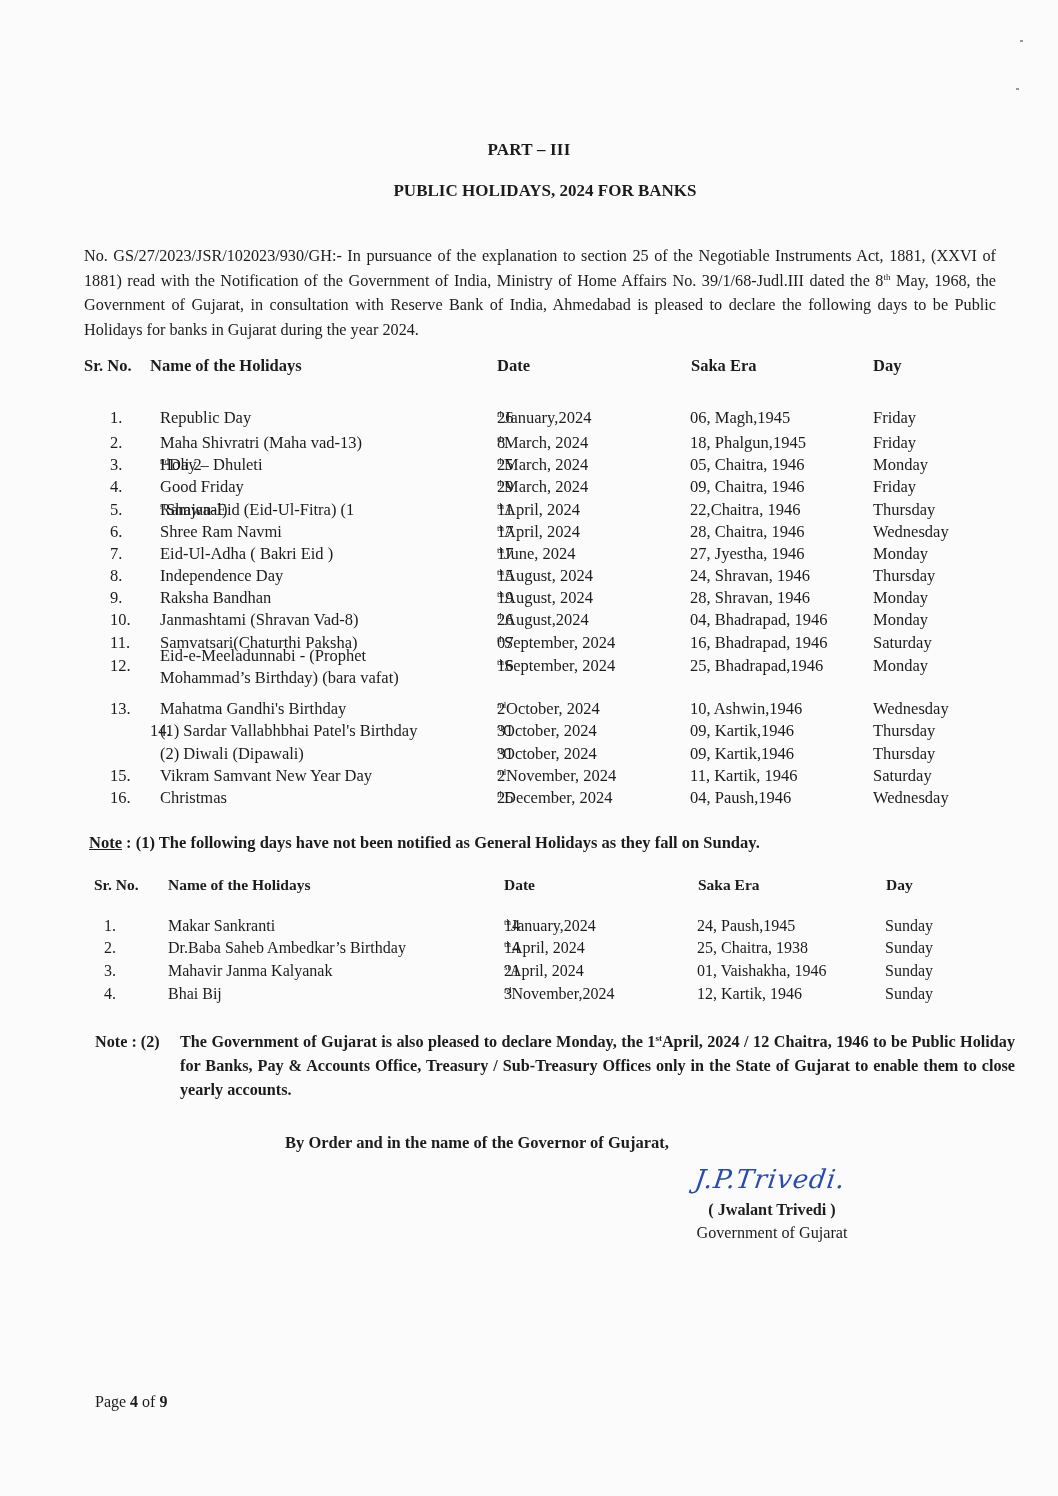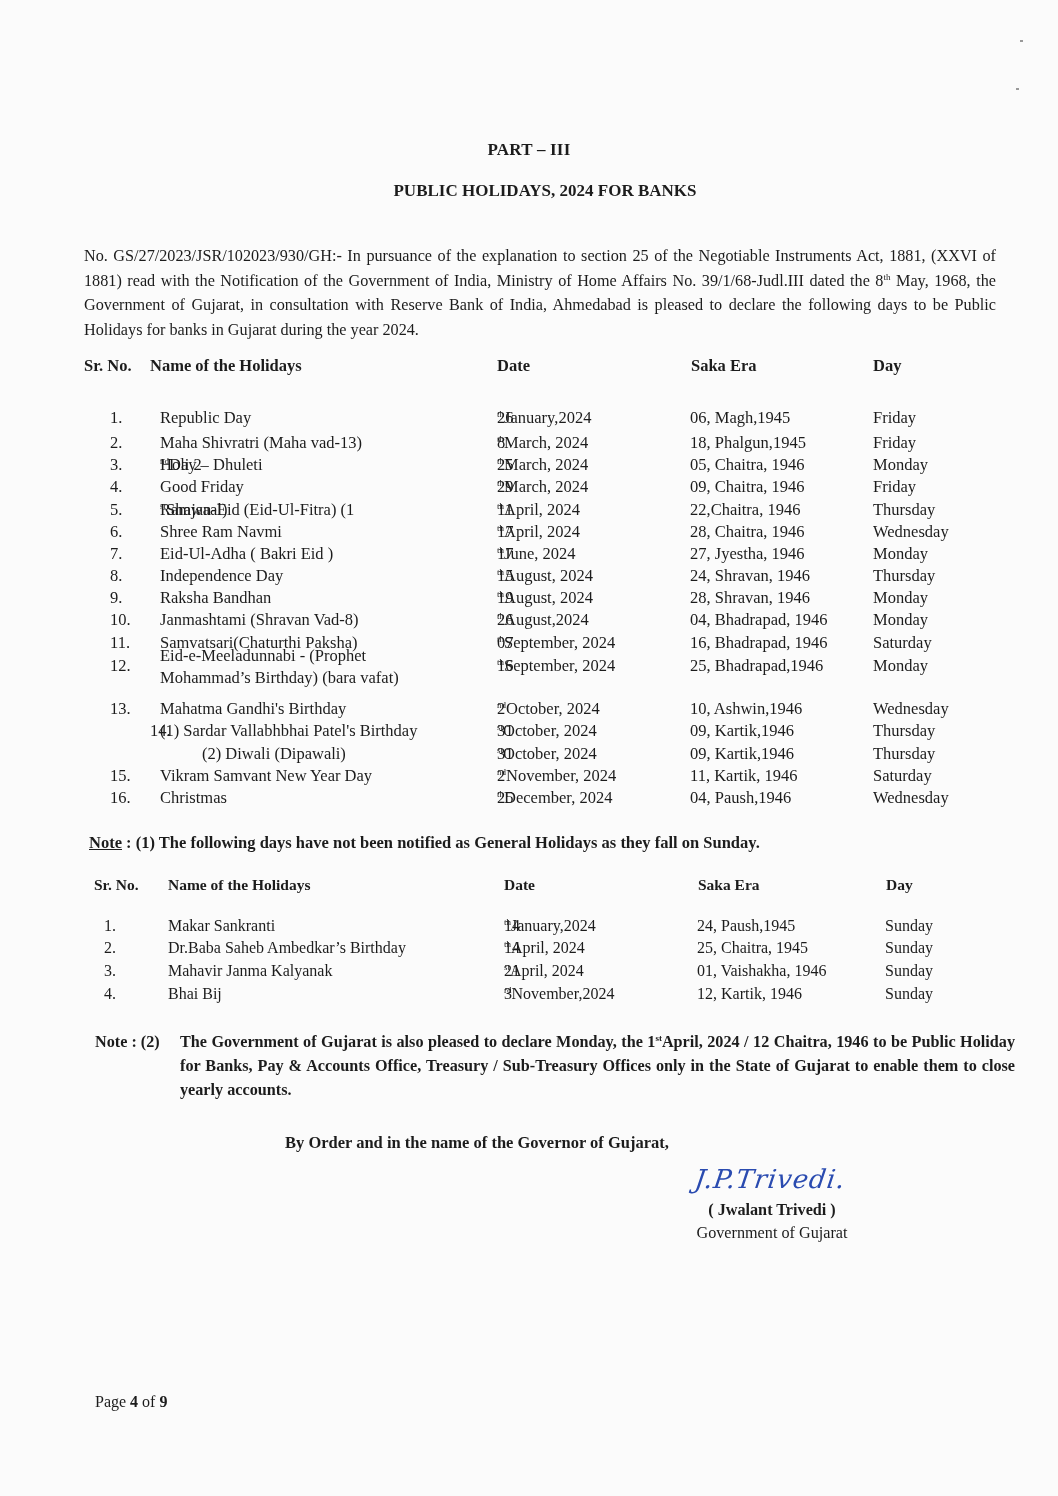--- a/index.html
+++ b/index.html
@@ -178,21 +178,21 @@
         </div>
         <div class="row" style="left:0;top:365px;width:930px;height:22px;">
           <span style="left: 26px; margin-left: 40px;">14.</span>
           <span style="left: 76px;">(1) Sardar Vallabhbhai Patel's Birthday</span>
           <span style="left: 413px;"><span>31</span><sup>st</sup><span>  October, 2024</span></span>
           <span style="left: 606px;">09, Kartik,1946</span>
           <span style="left: 789px;">Thursday</span>
         </div>
         <div class="row" style="left:0;top:388px;width:930px;height:22px;">
           <span style="left: 26px;"></span>
-          <span style="left: 76px; margin-left: 42px;">(2) Diwali (Dipawali)</span>
+          <span style="left: 76px;">(2) Diwali (Dipawali)</span>
           <span style="left: 413px;"><span>31</span><sup>st</sup><span>  October, 2024</span></span>
           <span style="left: 606px;">09, Kartik,1946</span>
           <span style="left: 789px;">Thursday</span>
         </div>
         <div class="row" style="left:0;top:410px;width:930px;height:22px;">
           <span style="left: 26px;">15.</span>
           <span style="left: 76px;">Vikram Samvant New Year Day</span>
           <span style="left: 413px;"><span>2</span><sup>nd</sup><span> November, 2024</span></span>
           <span style="left: 606px;">11, Kartik, 1946</span>
           <span style="left: 789px;">Saturday</span>
@@ -220,21 +220,21 @@
           <span style="left: 20px;">1.</span>
           <span style="left: 84px;">Makar Sankranti</span>
           <span style="left: 420px;"><span>14</span><sup>th</sup><span> January,2024</span></span>
           <span style="left: 613px;">24, Paush,1945</span>
           <span style="left: 801px;">Sunday</span>
         </div>
         <div class="row" style="left:0;top:63px;width:930px;height:22px;font-size:16px;">
           <span style="left: 20px;">2.</span>
           <span style="left: 84px;">Dr.Baba Saheb Ambedkar’s Birthday</span>
           <span style="left: 420px;"><span>14</span><sup>th</sup><span> April, 2024</span></span>
-          <span style="left: 613px;">25, Chaitra, 1945</span>
+          <span style="left: 613px;">25, Chaitra, 1938</span>
           <span style="left: 801px;">Sunday</span>
         </div>
         <div class="row" style="left:0;top:86px;width:930px;height:22px;font-size:16px;">
           <span style="left: 20px;">3.</span>
           <span style="left: 84px;">Mahavir Janma Kalyanak</span>
           <span style="left: 420px;"><span>21</span><sup>st</sup><span> April, 2024</span></span>
           <span style="left: 613px;">01, Vaishakha, 1946</span>
           <span style="left: 801px;">Sunday</span>
         </div>
         <div class="row" style="left:0;top:109px;width:930px;height:22px;font-size:16px;">

